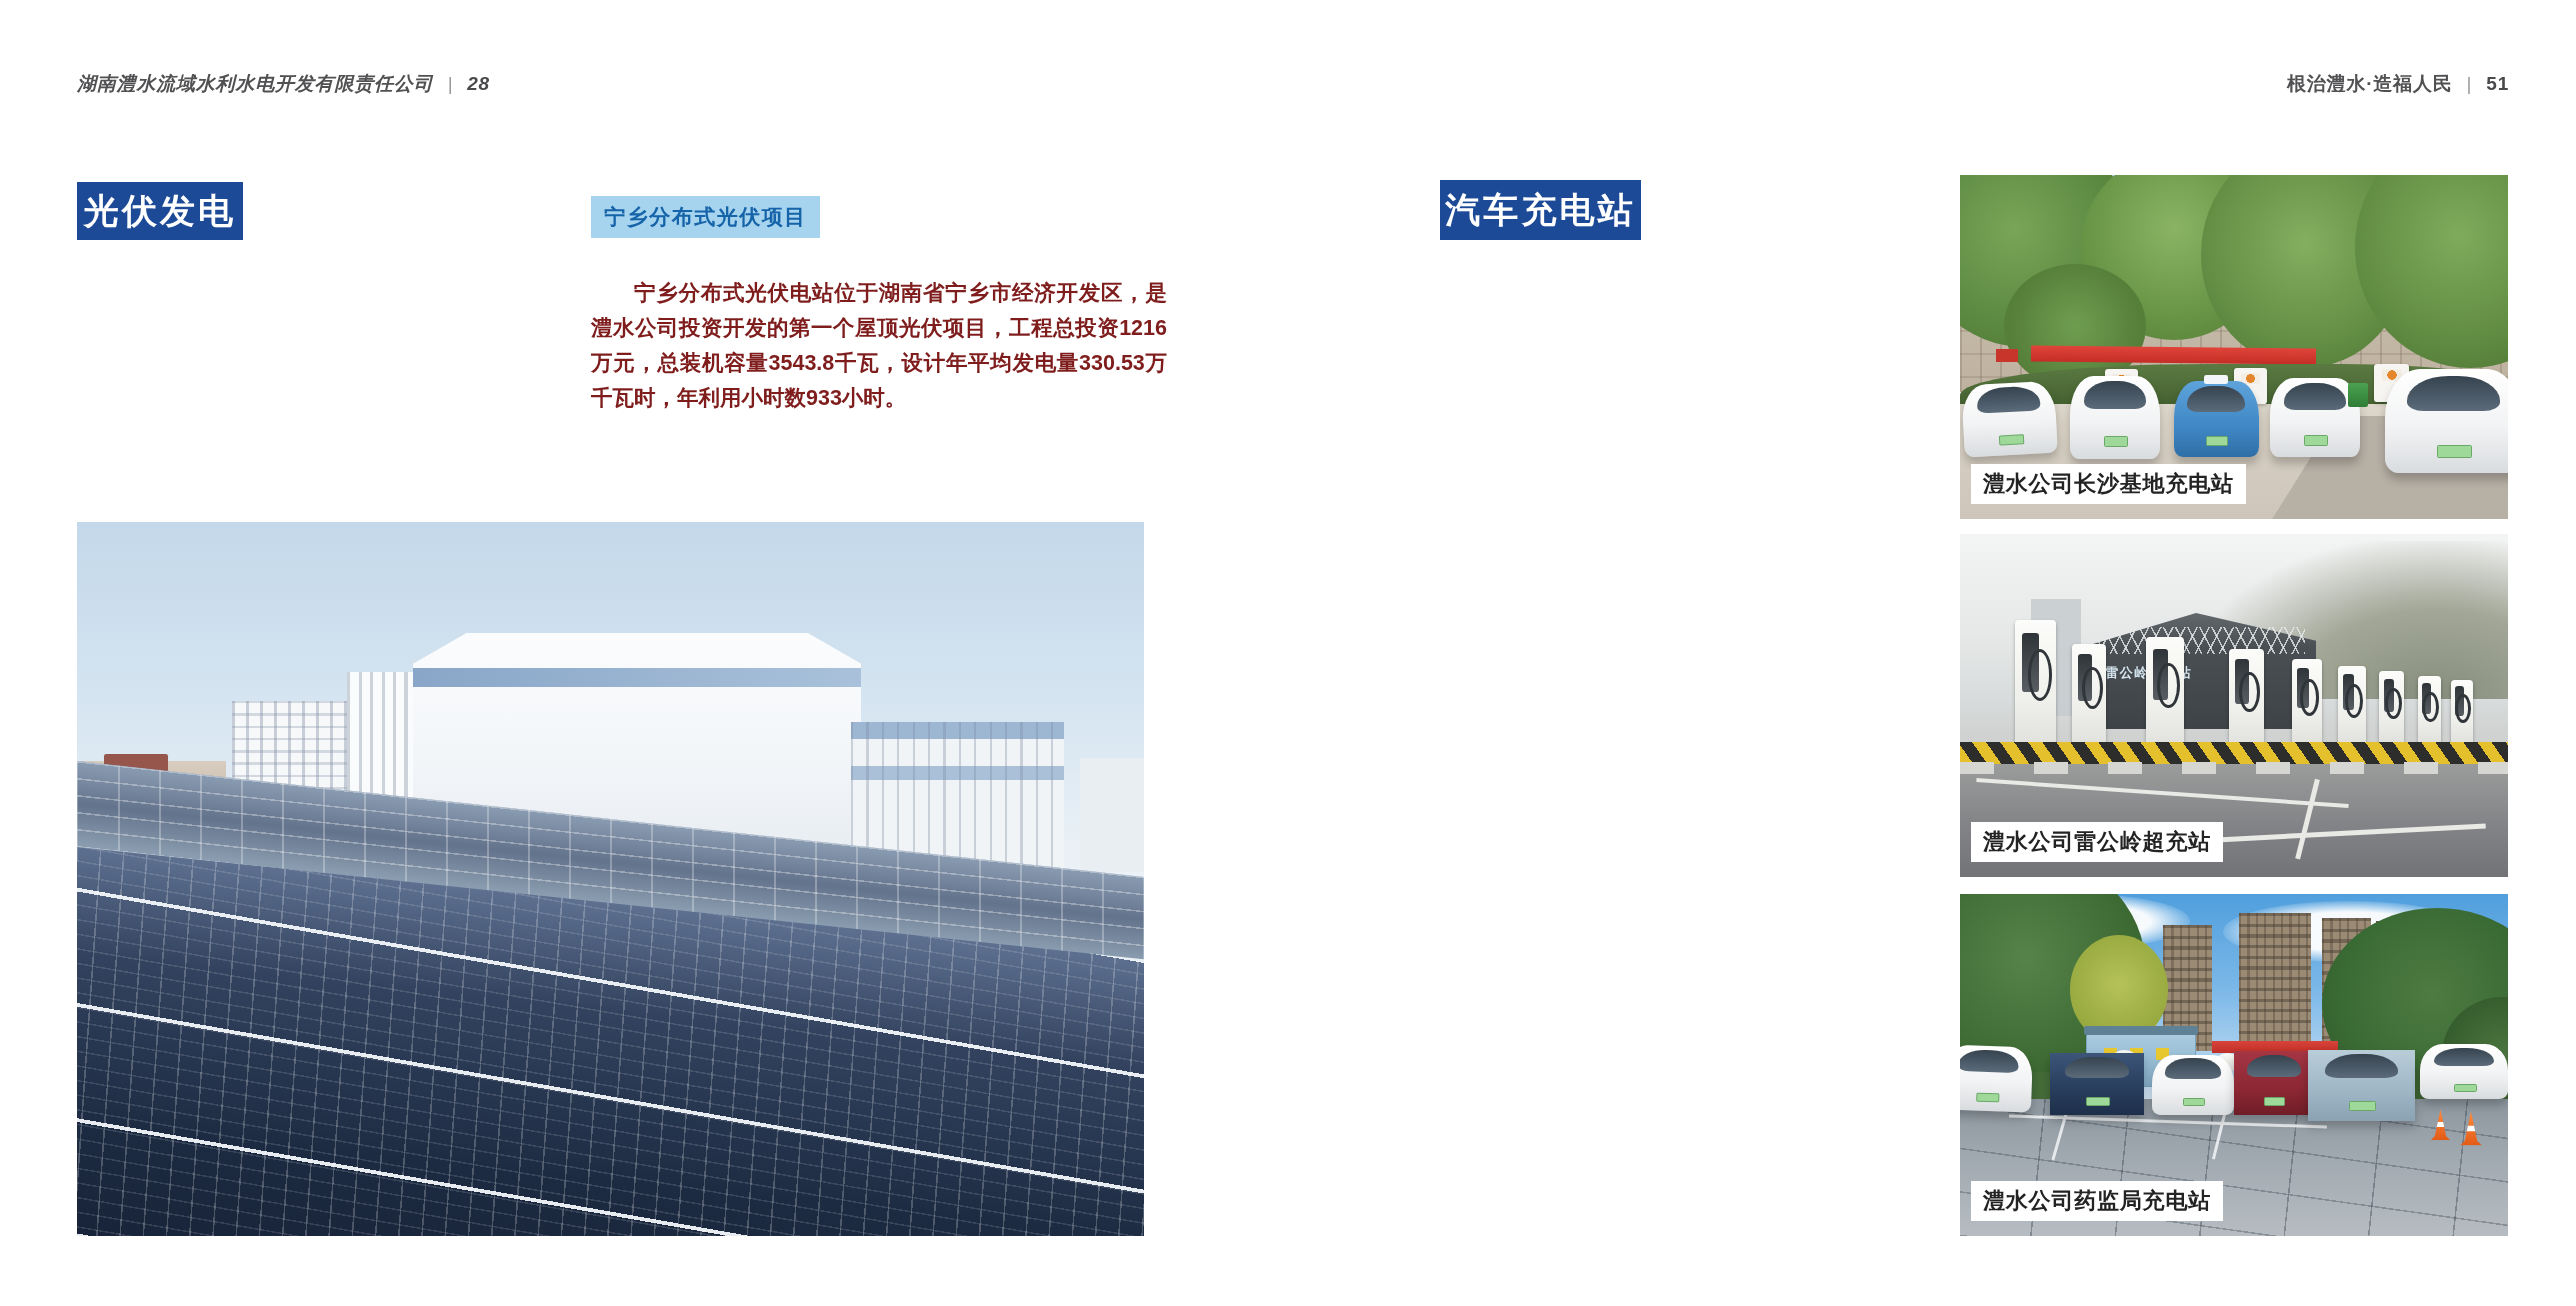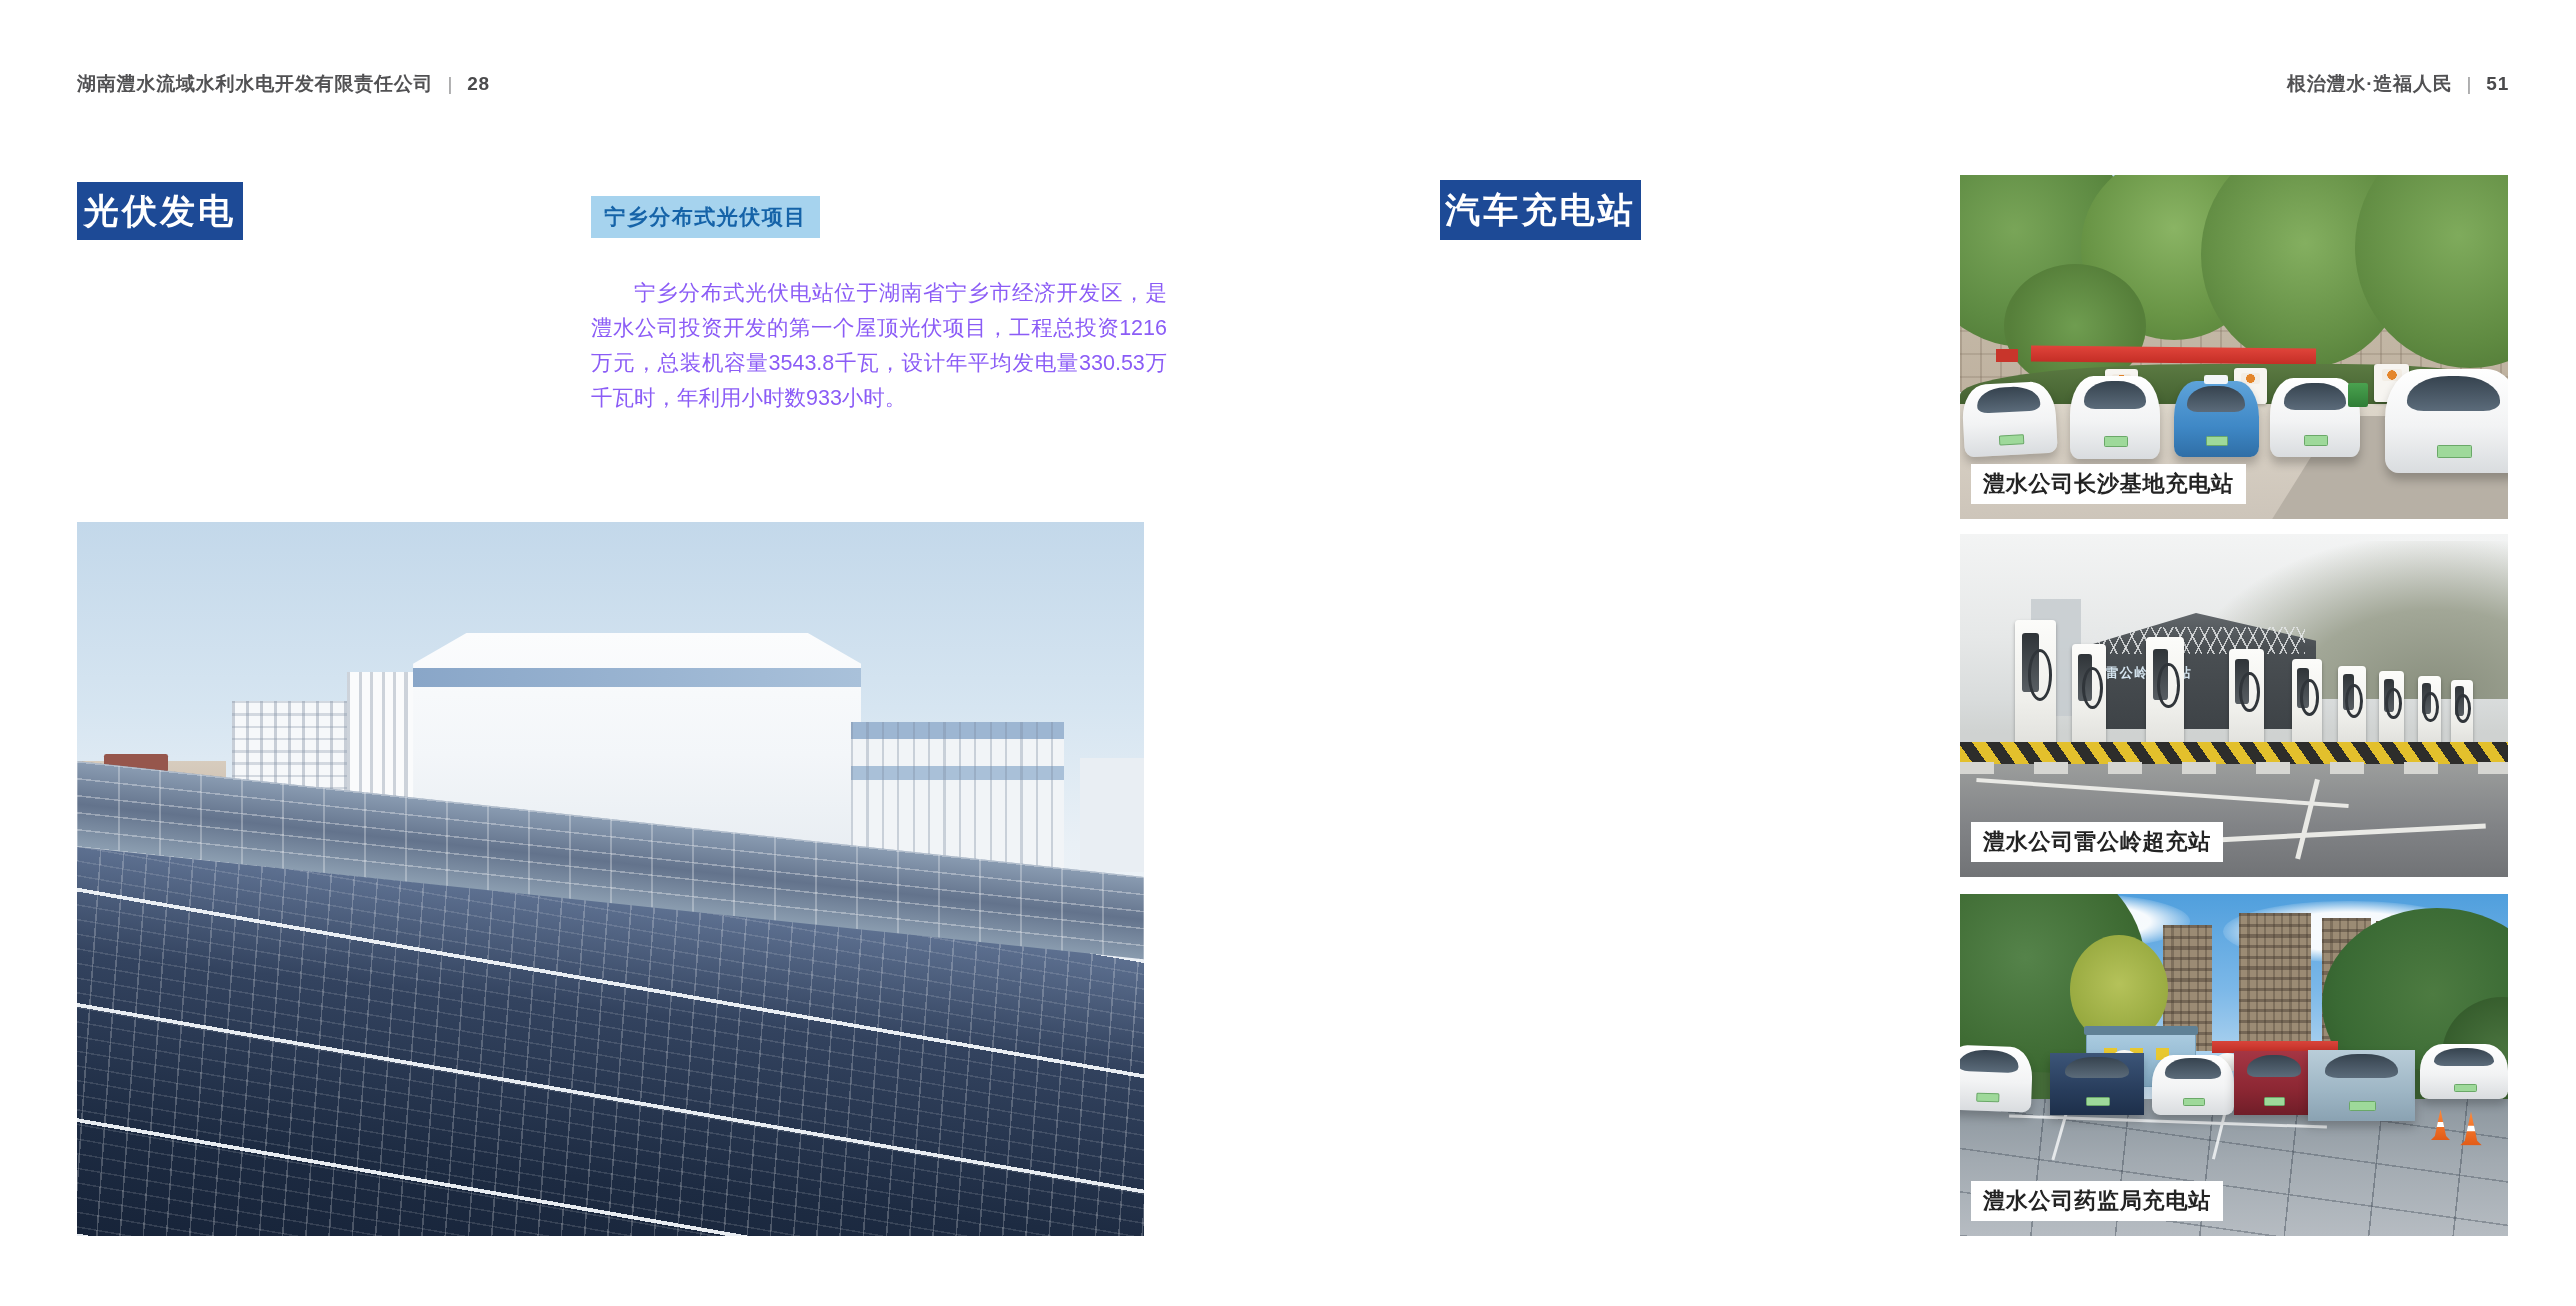--- a/index.html
+++ b/index.html
@@ -4,35 +4,35 @@
 <style>
   * { margin:0; padding:0; box-sizing:border-box; }
   html,body { background:#ffffff; }
   body { font-family:"Liberation Sans","DejaVu Sans",sans-serif; }
   .spread { position:relative; width:2576px; height:1306px; background:#ffffff; overflow:hidden; }
 
   
   .page-header { position:absolute; top:71px; font-size:19px; font-weight:700; color:#515153; letter-spacing:0.8px; white-space:nowrap; }
   .page-header .sep { color:#9a9a9c; font-weight:400; margin:0 14px; }
   .page-header .pagenum { font-weight:700; color:#4a4a4c; }
-  #header-left { left:77px; }
+  #header-left { left:77px;font-style:italic; }
   #header-right { right:67px; }
 
   
   .blue-title { position:absolute; background:#1d4a96; color:#ffffff; font-weight:800; font-size:35px;
     display:flex; align-items:center; justify-content:center; letter-spacing:3.1px; }
   #title-pv { left:77px; top:182px; width:166px; height:58px; }
   #title-ev { left:1440px; top:180px; width:201px; height:60px; }
 
   .project-tag { position:absolute; left:591px; top:196px; width:229px; height:42px;
     background:#a6d3ee; color:#1563a8; font-weight:800; font-size:21px; letter-spacing:1.5px;
     display:flex; align-items:center; justify-content:center; }
 
   
-  .body-para { position:absolute; color:#8b5cf6; font-weight:400; text-align:justify; text-indent:2em; }
+  .body-para { position:absolute; color:#7f1d1d; font-weight:700; text-align:justify; text-indent:2em; }
   #para-left { left:591px; top:276px; width:576px; font-size:21.5px; line-height:35px; }
   #para-right { left:1440px; top:327px; width:419px; font-size:21.5px; line-height:35px; }
 
   
   .photo { position:absolute; overflow:hidden; background:#e8e8e8;text-align:center; }
   .layer { position:absolute; }
   .caption { position:absolute; left:10.7px; bottom:15.4px; background:#ffffff; color:#232323;
     font-size:22px; font-weight:700; letter-spacing:0.8px; padding:4.6px 12.3px; white-space:nowrap; z-index:30; }
 
   

